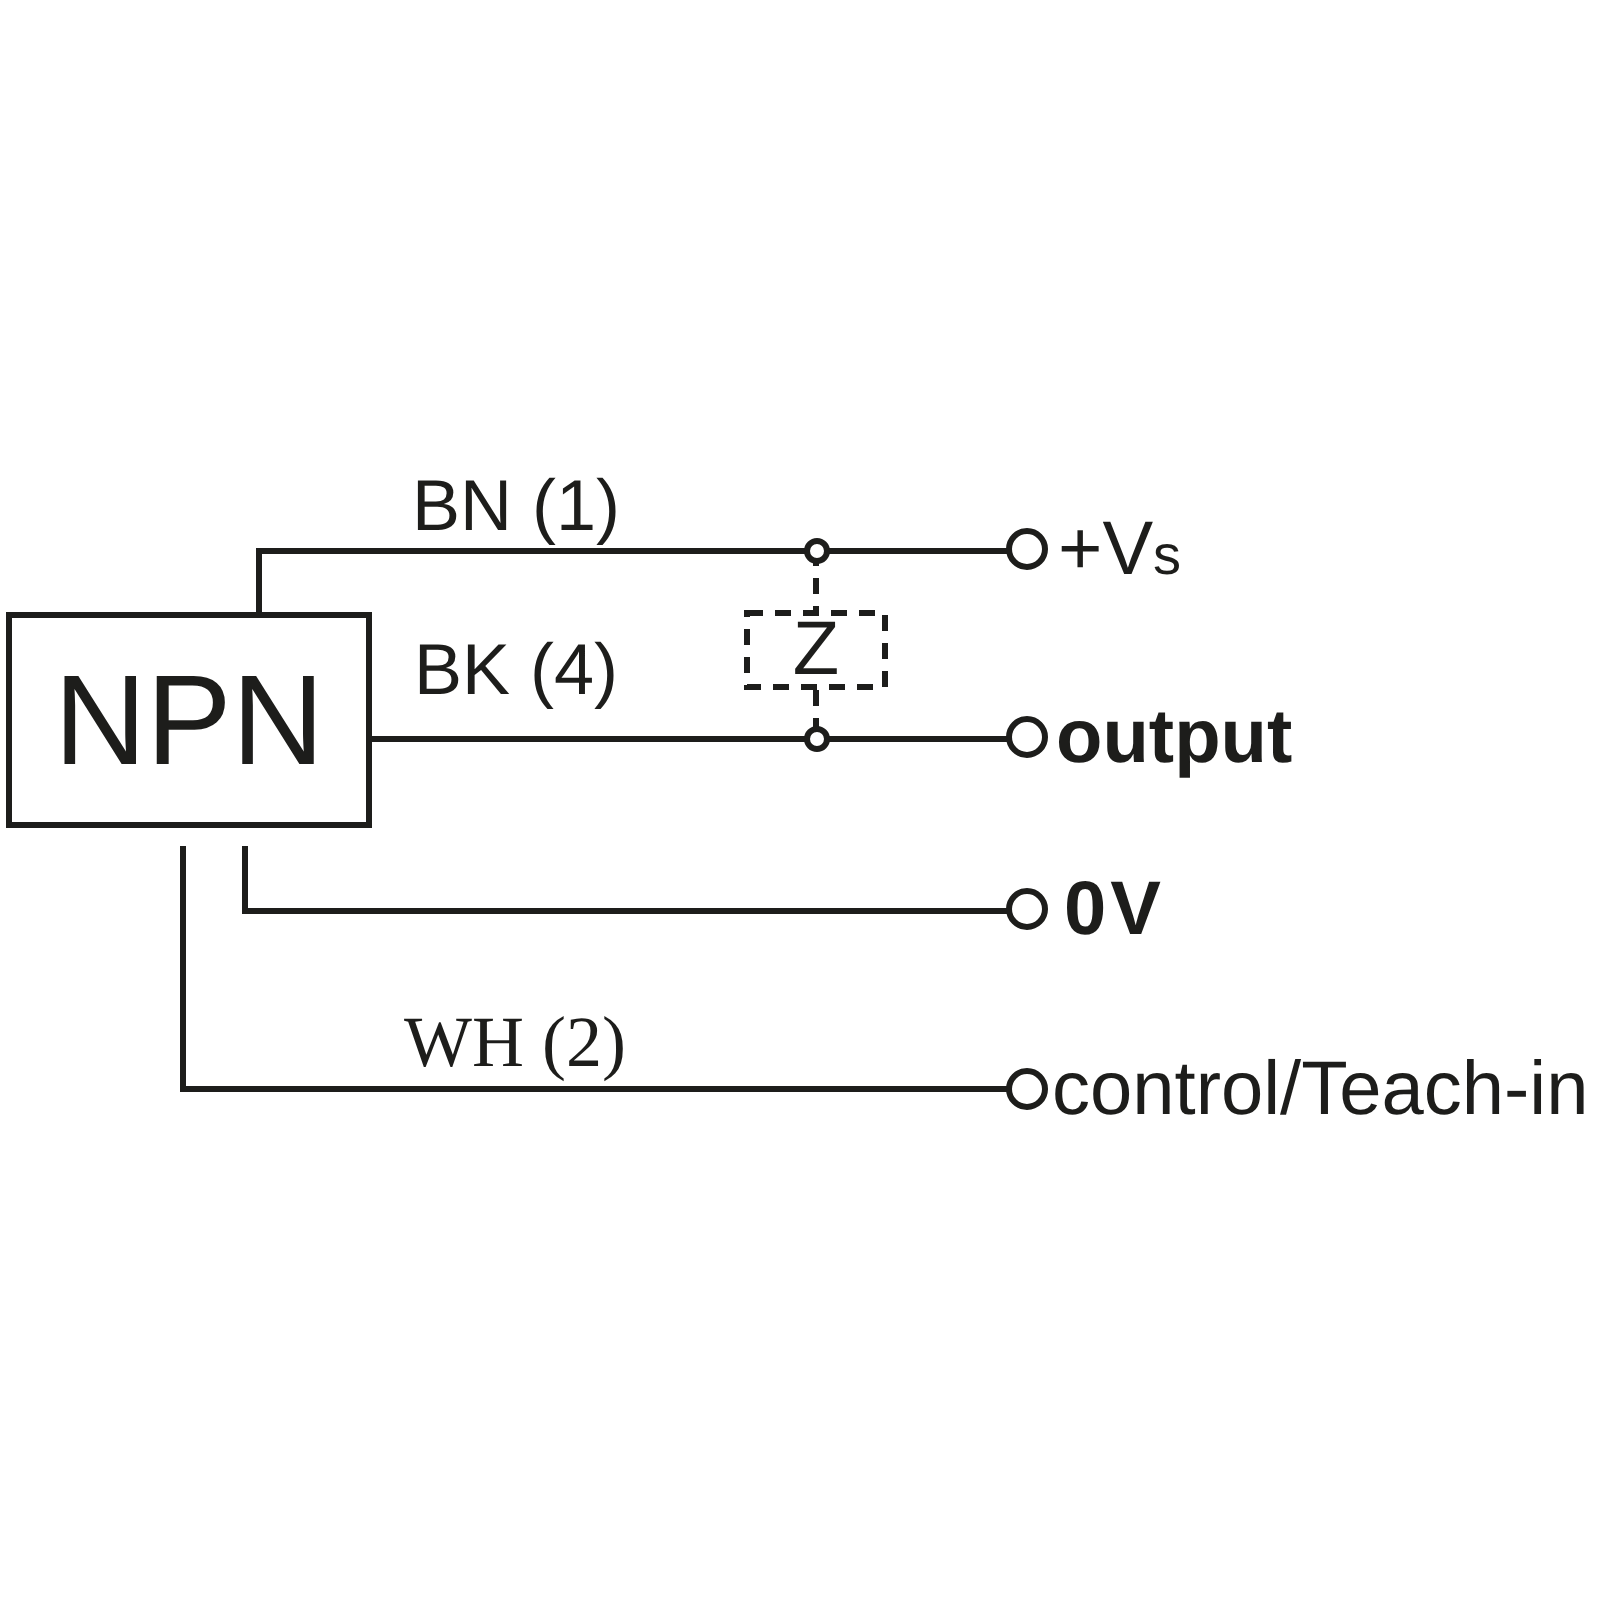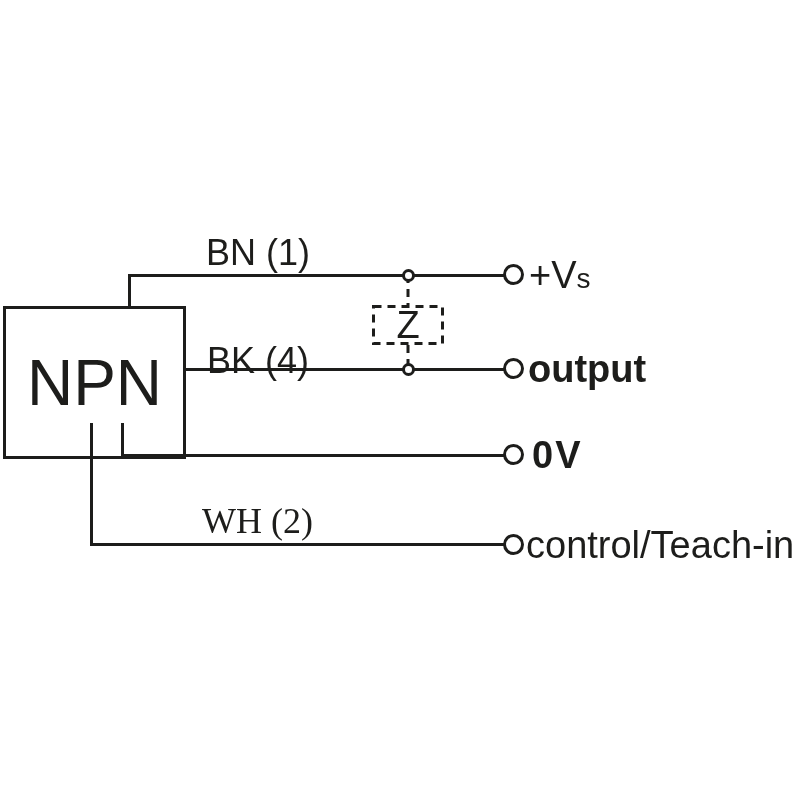--- a/index.html
+++ b/index.html
@@ -15,21 +15,21 @@
     font-family: "Liberation Sans", sans-serif;
     color: #1d1d1b;
     overflow: hidden;
   }
   
   .device-box {
     position: absolute;
     left: 3px;
     top: 306px;
     width: 183px;
-    height: 153px;
+    height: 108px;
     border: 3px solid #1d1d1b;
     box-sizing: border-box;
     background: #ffffff;
     display: flex;
     align-items: center;
     justify-content: center;
   }
   .device-box span {
     font-size: 64px;
     line-height: 1;
@@ -98,21 +98,21 @@
     line-height: 1;
   }
   
   .wire-label {
     position: absolute;
     font-size: 36px;
     line-height: 1;
     white-space: nowrap;
   }
   #label-bn { left: 206px; top: 235px; }
-  #label-bk { left: 207px; top: 343px; }
+  #label-bk { left: 207px; top: 317px; }
   #label-bu { left: 209px; top: 414px; }
   #label-wh { left: 202px; top: 503px; font-family: Liberation Serif, serif; }
   
   .tlabel {
     position: absolute;
     font-size: 38px;
     line-height: 42px;
     height: 42px;
     white-space: nowrap;
   }

